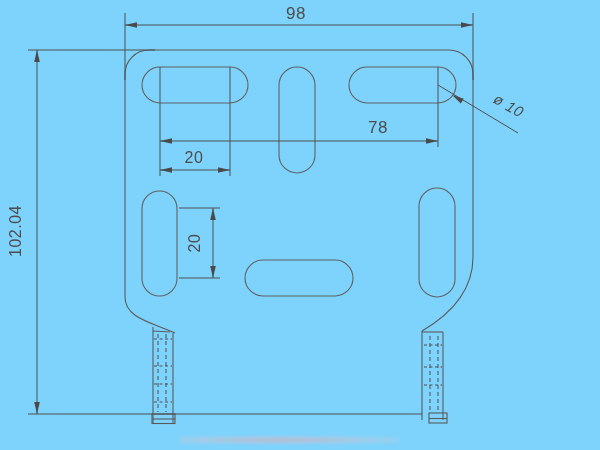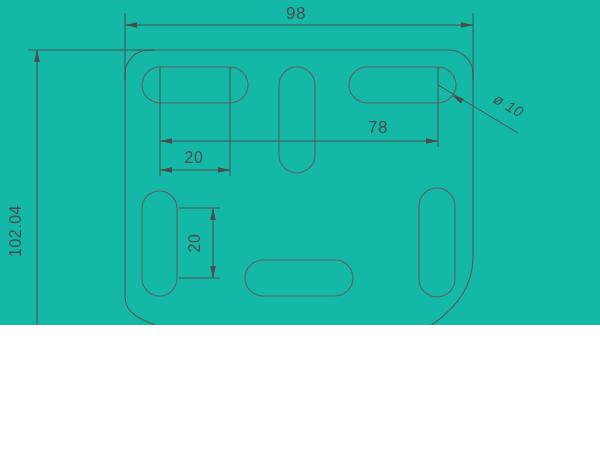--- a/index.html
+++ b/index.html
@@ -1,19 +1,19 @@
 <!DOCTYPE html>
 <html><head>
 <meta charset="utf-8">
 <style>
   html,body{margin:0;padding:0;background:#ffffff;}
   .frame{
     position:relative;
-    width:600px;height:325px;
-    background:#14b8a6;
+    width:600px;height:450px;
+    background:#7dd3fc;
     overflow:hidden;
     font-family:"Liberation Sans", sans-serif;
   }
   svg{position:absolute;left:0;top:0;}
   .geo{stroke:#5a5a5a;stroke-width:1.1;fill:none;}
   .slot{stroke:#616161;stroke-width:1.1;fill:none;}
   .dim{stroke:#4f4f4f;stroke-width:1;fill:none;}
   .hidden-line{stroke:#4f4f4f;stroke-width:1;fill:none;stroke-dasharray:4 3;}
   .tick{stroke:#4f4f4f;stroke-width:1;fill:none;stroke-dasharray:3 2.5;}
   .arrow{fill:#4a4a4a;stroke:none;}

